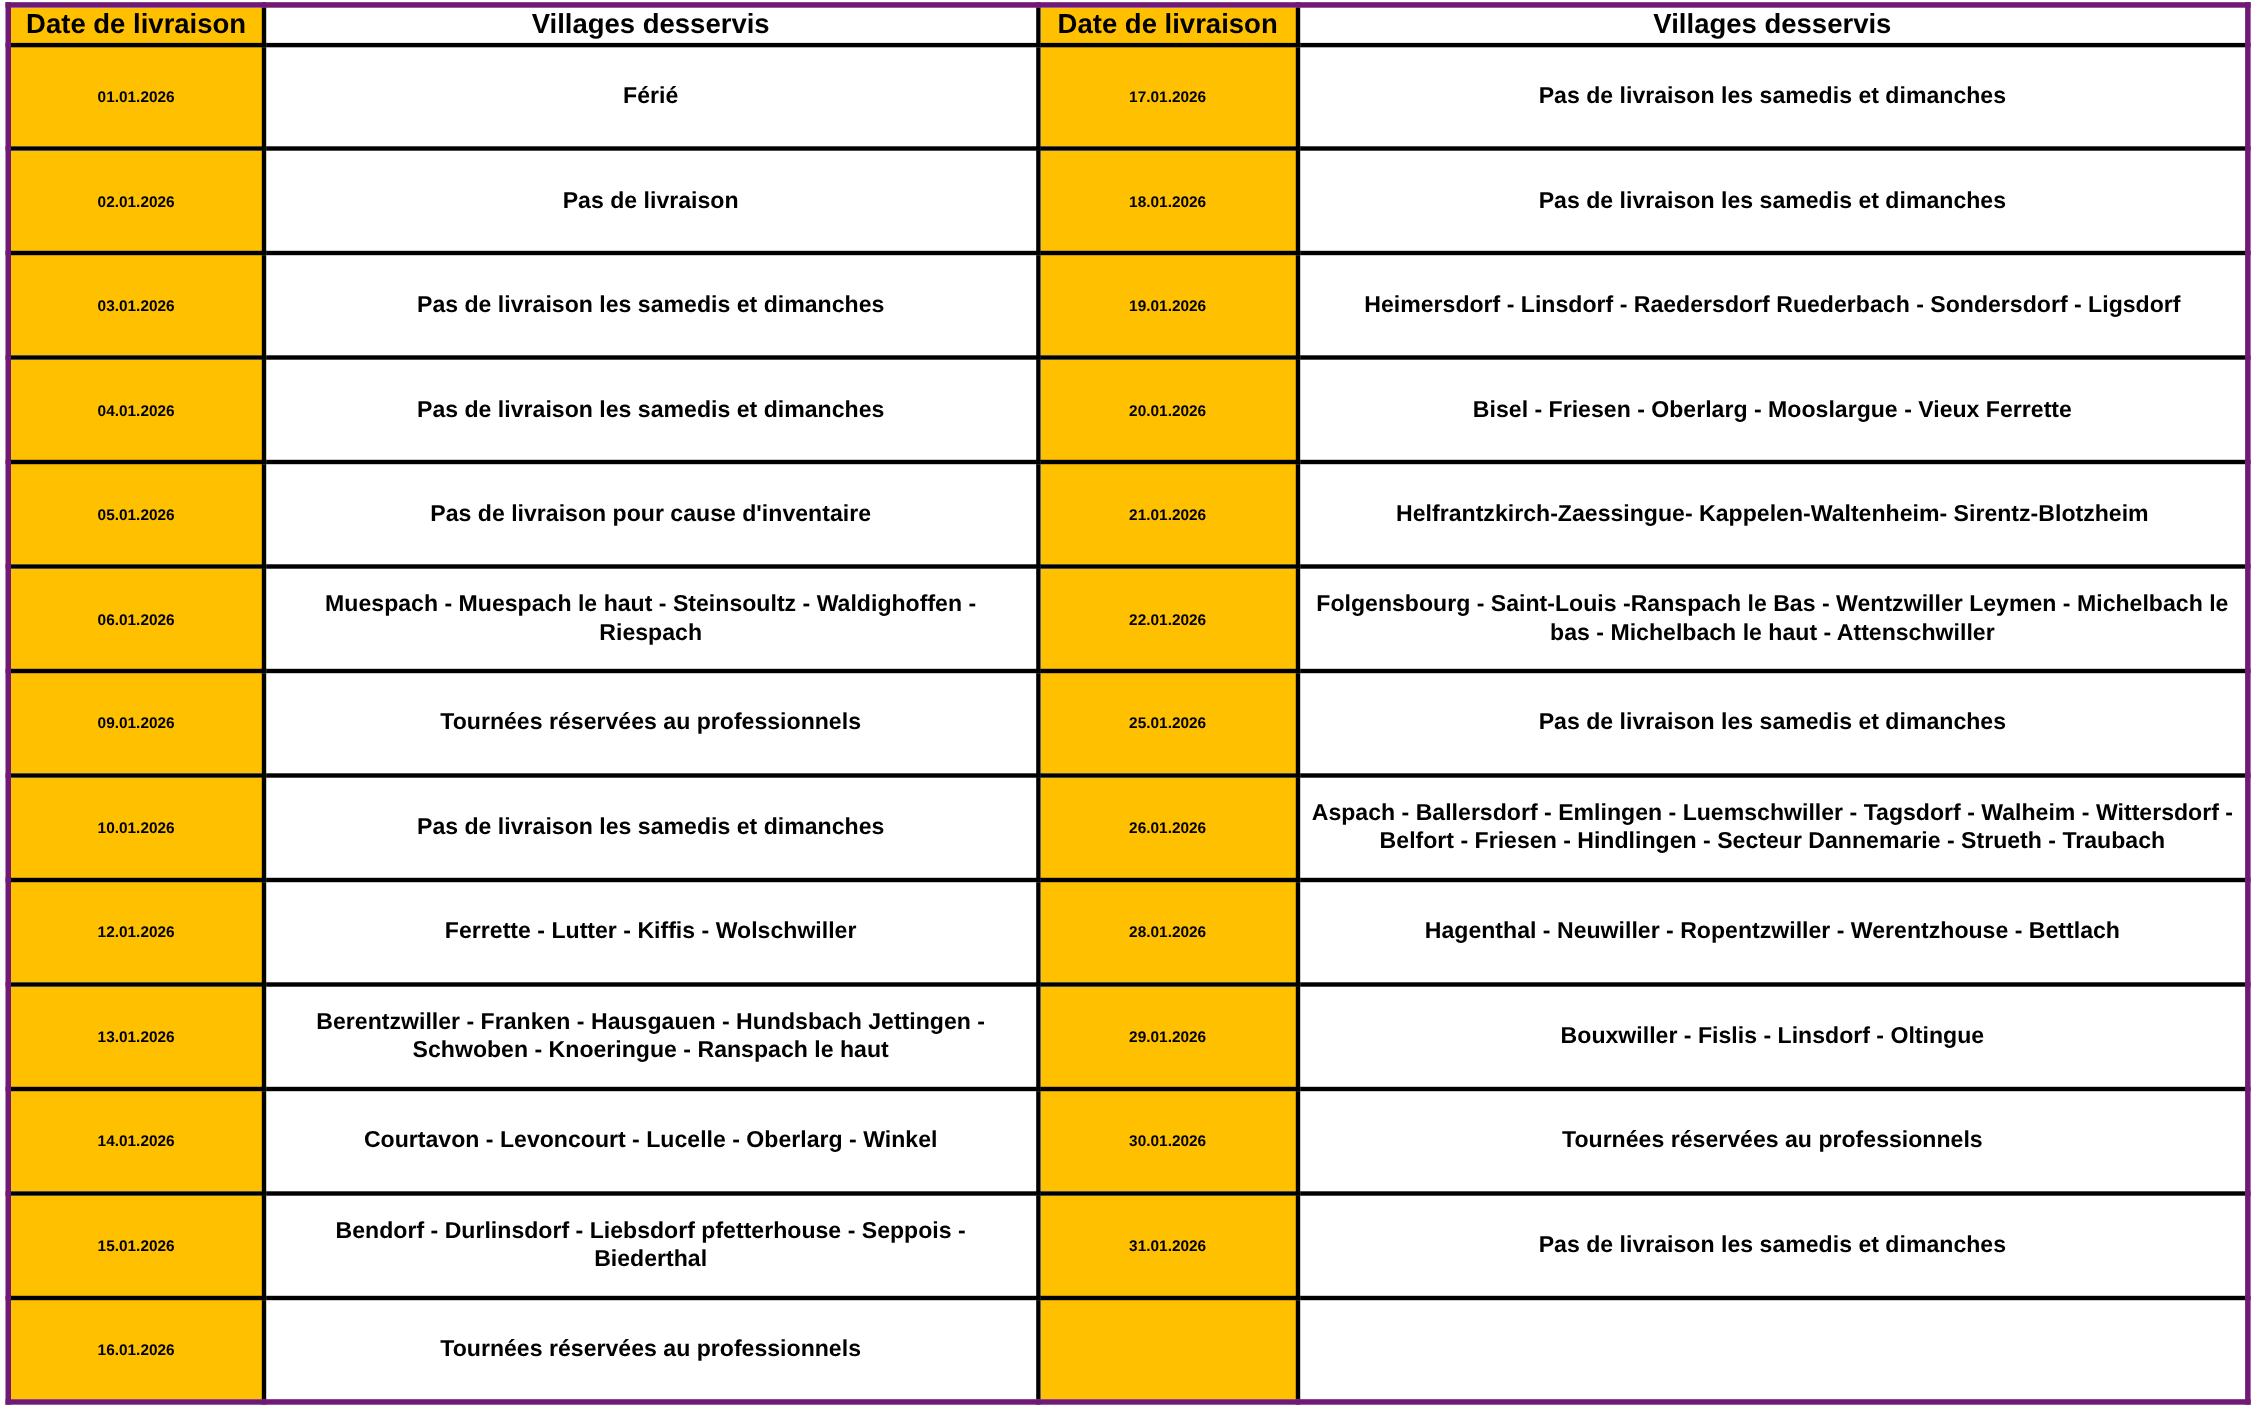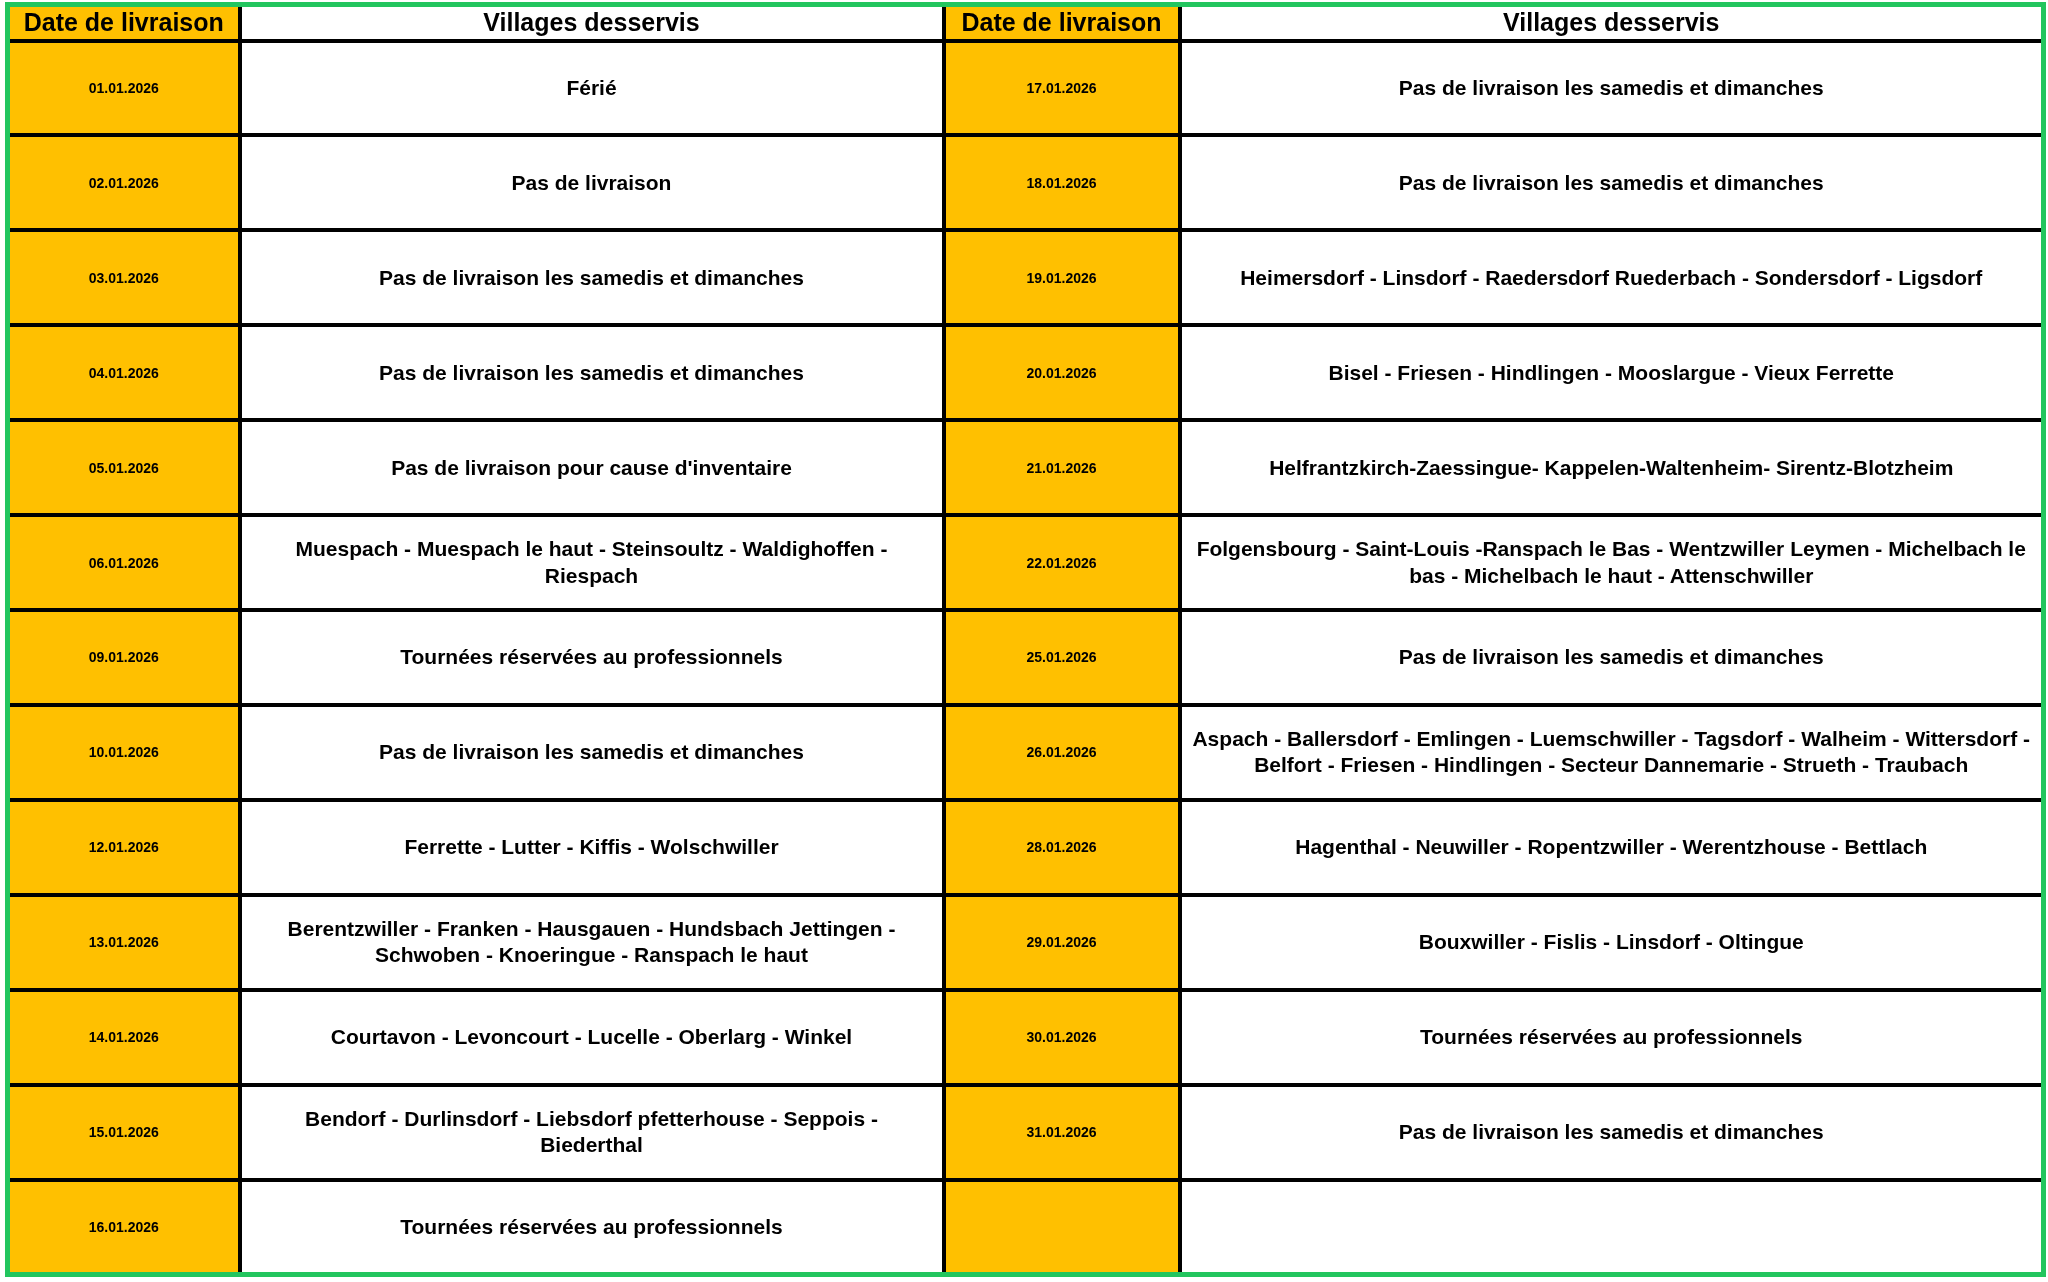--- a/index.html
+++ b/index.html
@@ -15,21 +15,21 @@
     color: #000000;
   }
   table.schedule {
     position: absolute;
     left: 5px;
     top: 2px;
     width: 2036px;
     height: 1275px;
     border-collapse: collapse;
     table-layout: fixed;
-    border: 5px solid #22c55e;
+    border: 5px solid #701a75;
   }
   th, td {
     border: 4px solid #000000;
     text-align: center;
     vertical-align: middle;
     padding: 2px 10px;
     overflow: hidden;
   }
   thead tr { height: 36px; }
   tbody tr { height: 77px; }
@@ -85,21 +85,21 @@
       <tr>
         <td class="date-cell date-bg">03.01.2026</td>
         <td class="villages-cell">Pas de livraison les samedis et dimanches</td>
         <td class="date-cell date-bg">19.01.2026</td>
         <td class="villages-cell bold">Heimersdorf - Linsdorf - Raedersdorf Ruederbach - Sondersdorf - Ligsdorf</td>
       </tr>
       <tr>
         <td class="date-cell date-bg">04.01.2026</td>
         <td class="villages-cell">Pas de livraison les samedis et dimanches</td>
         <td class="date-cell date-bg">20.01.2026</td>
-        <td class="villages-cell bold">Bisel - Friesen - Hindlingen - Mooslargue - Vieux Ferrette</td>
+        <td class="villages-cell bold">Bisel - Friesen - Oberlarg - Mooslargue - Vieux Ferrette</td>
       </tr>
       <tr>
         <td class="date-cell date-bg">05.01.2026</td>
         <td class="villages-cell">Pas de livraison pour cause d'inventaire</td>
         <td class="date-cell date-bg">21.01.2026</td>
         <td class="villages-cell bold">Helfrantzkirch-Zaessingue- Kappelen-Waltenheim- Sirentz-Blotzheim</td>
       </tr>
       <tr>
         <td class="date-cell date-bg">06.01.2026</td>
         <td class="villages-cell bold">Muespach - Muespach le haut - Steinsoultz - Waldighoffen - Riespach</td>

